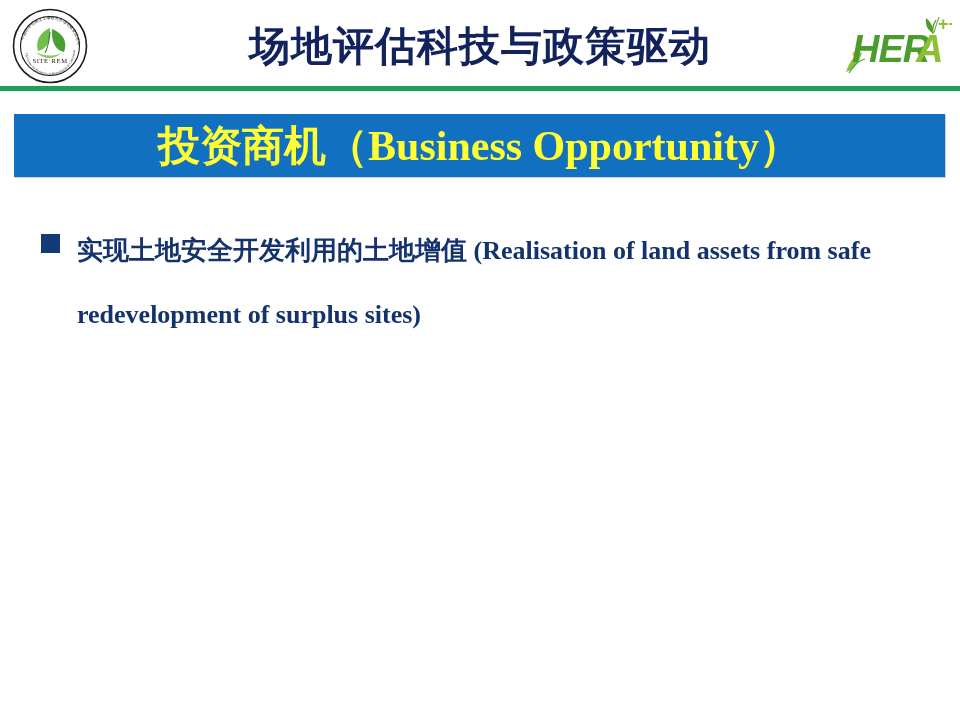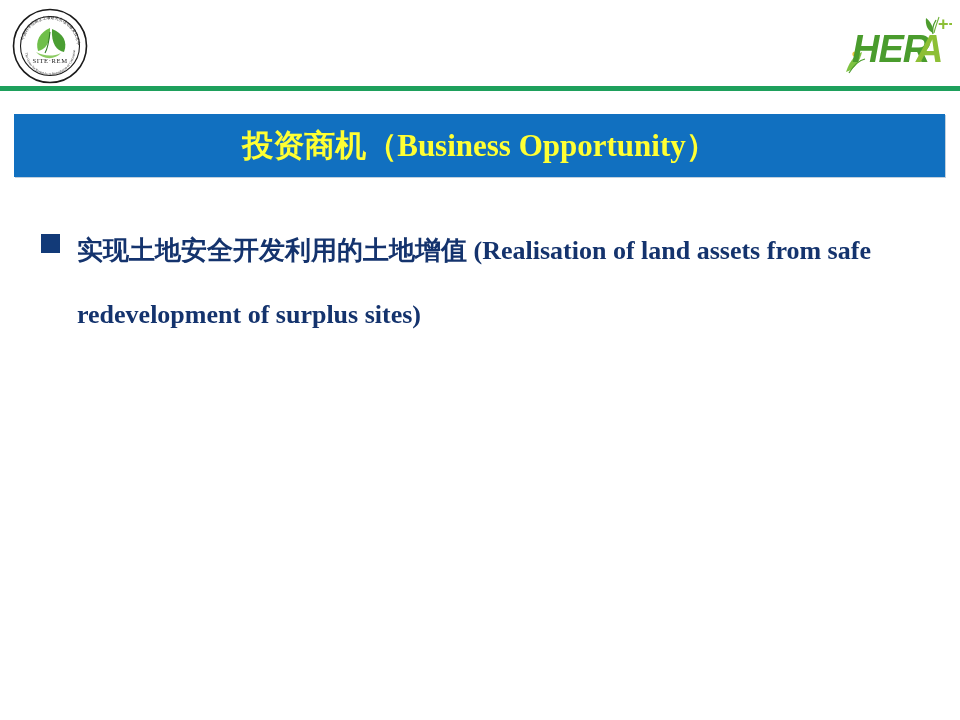--- a/index.html
+++ b/index.html
@@ -80,21 +80,21 @@
   }
   .banner-text {
     position: absolute;
     left: 0;
     top: 0;
     width: 931px;
     height: 63px;
     line-height: 63px;
     text-align: center;
     color: #ffff33;
-    font-size: 31px;
+    font-size: 42px;
     font-weight: bold;
     white-space: nowrap;
   }
   .banner-text .cn {
     font-family: "DejaVu Sans", "Liberation Sans", sans-serif;
   }
   .banner-text .en {
     font-family: "Liberation Serif", serif;
   }
 
@@ -157,20 +157,21 @@
       <text font-family="'DejaVu Sans',sans-serif" font-size="4.1" fill="#1a1a1a">
         <textPath href="#arcTop" startOffset="7%">中国科学院南京土壤研究所场地修复技术中心</textPath>
       </text>
       <path id="arcBot" d="M 13 42 A 25 25 0 0 0 63 42" fill="none"></path>
       <text font-family="'Liberation Serif',serif" font-size="3.3" fill="#1a1a1a">
         <textPath href="#arcBot" startOffset="4%">The Center for Research On Remediation of Contaminated Sites</textPath>
       </text>
     </svg>
   </div>
 
+  <div class="header-title">场地评估科技与政策驱动</div>
 
   <div class="hera-logo">
     <svg width="112" height="76" viewBox="0 0 112 76">
 
       <g>
         <path d="M6 66 C10 54 16 48 22 46 C20 55 15 63 6 66 Z" fill="#7ec242"></path>
         <path d="M9 67 C14 59 20 54 25 53" stroke="#4d9c2e" stroke-width="1.2" fill="none"></path>
         <circle cx="15" cy="48" r="2.6" fill="#e8c33a"></circle>
       </g>
 

